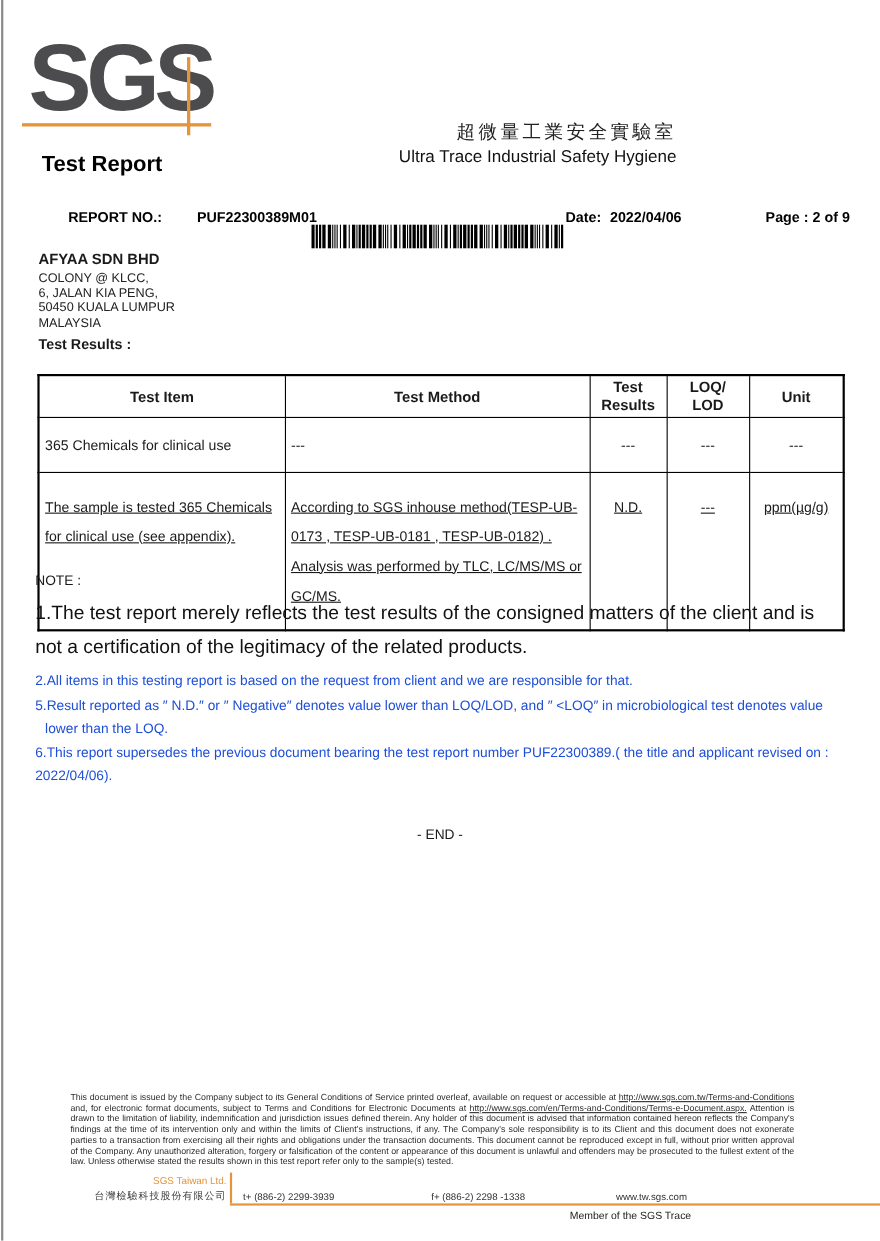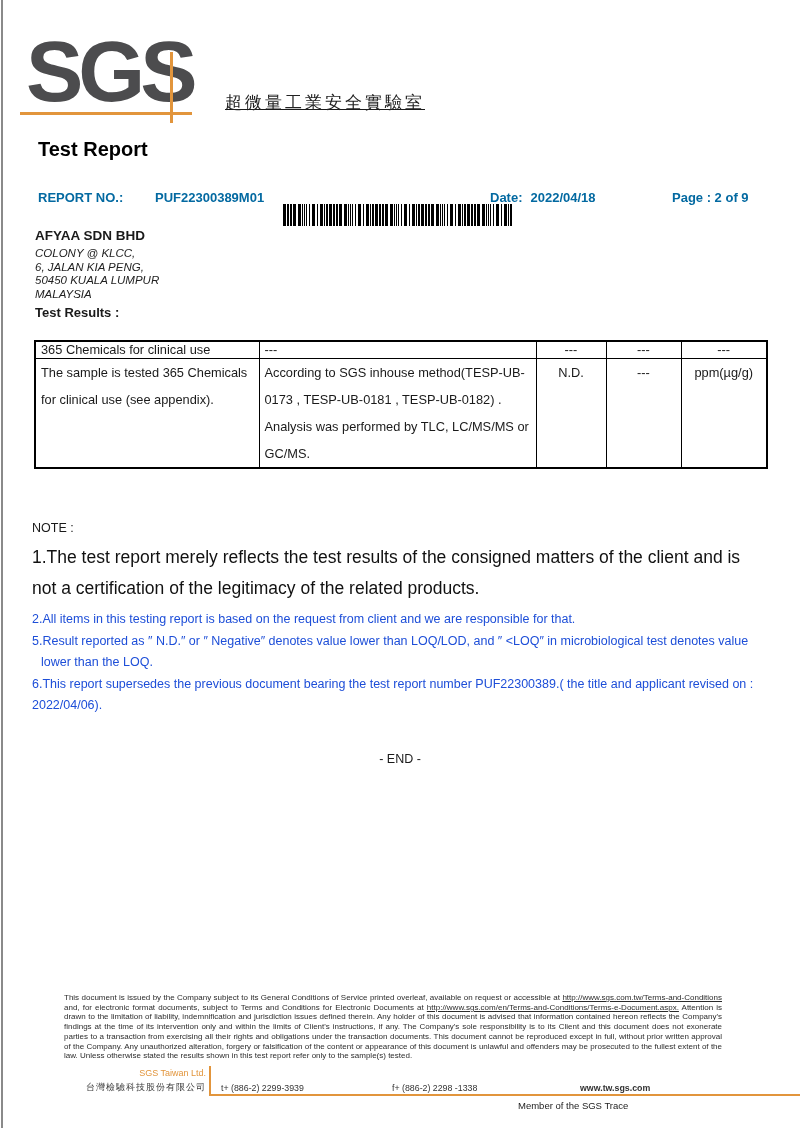--- a/index.html
+++ b/index.html
@@ -6,53 +6,53 @@
   * { margin:0; padding:0; box-sizing:border-box; }
   body { background:#fff; font-family:"Liberation Sans", sans-serif; color:#1a1a1a; }
   .page { position:relative; width:800px; height:1128px; background:#fff; overflow:hidden; }
   .edge-line { position:absolute; left:1px; top:0; width:2px; height:100%; background:#8a8a8a; }
 
   
   .logo { position:absolute; left:26px; top:28px; font-size:86px; font-weight:bold;
           letter-spacing:-5px; color:var(--logo-gray); line-height:1; transform:scaleY(1.0); }
   .accent-h { position:absolute; left:20px; top:112px; width:172px; height:3px; background:var(--accent); }
   .accent-v { position:absolute; left:170px; top:52px; width:3px; height:71px; background:var(--accent); }
-  .lab-titles { position:absolute; left:225px; top:91px; width:390px; text-align:left;text-decoration:underline; }
+  .lab-titles { position:absolute; left:225px; top:108px; width:390px; text-align:right; }
   .lab-zh { font-family:"DejaVu Serif", serif; font-size:17px; letter-spacing:3px; color:#222; }
   .lab-en { font-size:15.5px; margin-top:3px; color:#111; }
   .doc-title { position:absolute; left:38px; top:138px; font-size:20px; font-weight:bold; color:#000; }
 
   
-  .ri { position:absolute; top:190px; font-size:13px; font-weight:bold; color:#0369a1; }
+  .ri { position:absolute; top:190px; font-size:13px; font-weight:bold; color:#000000;margin-left:24px; }
   .ri-label { left:38px; }
   .ri-value { left:155px; }
   .ri-date { left:490px; }
   .ri-date .gap { display:inline-block; width:8px; }
   .ri-page { left:672px; }
 
   .barcode { position:absolute; left:283px; top:204px; width:250px; height:22px;
              overflow:hidden; white-space:nowrap; font-size:0; }
 
   
   .client { position:absolute; left:35px; top:228px; }
   .client-name { font-size:13.5px; font-weight:bold; margin-bottom:4px; }
-  .client-addr div { font-size:11.5px; line-height:13.5px; color:#222;font-style:italic; }
+  .client-addr div { font-size:11.5px; line-height:13.5px; color:#222; }
 
   .results-heading { position:absolute; left:35px; top:305px; font-size:13px; font-weight:bold; }
 
   
   .tbl-wrap { position:absolute; left:34px; top:340px; width:732px; }
   table { border-collapse:collapse; width:732px; table-layout:fixed; }
   table, th, td { border:1px solid #000; }
   table { border-width:2px; }
   th { font-size:13.5px; font-weight:bold; height:38px; vertical-align:middle;
        text-align:center; white-space:pre-line; line-height:17px; }
-  td { font-size:12.8px; padding:0 5px; vertical-align:top; }
+  td { font-size:12.8px; padding:17px 5px; vertical-align:top; }
   tr.r1 td { height:17px; line-height:15px; }
-  tr.r2 td { height:81px; line-height:27px; }
+  tr.r2 td { height:81px; line-height:27px;text-decoration:underline; }
   td.c-left { text-align:left; }
   td.c-center { text-align:center; }
 
   
   .notes { position:absolute; left:32px; top:521px; width:736px; }
   .notes-heading { font-size:12.5px; margin-bottom:7px; }
   .note-large { font-size:17.5px; line-height:31px; color:#111; margin-bottom:5px; }
   .note { font-size:12.5px; line-height:21.5px; color:#1d4ed8; }
   .note.hanging { padding-left:9px; text-indent:-9px; }
   .end-marker { position:absolute; left:0; top:752px; width:800px; text-align:center; font-size:12.5px; }
@@ -62,42 +62,43 @@
            line-height:9.7px; text-align:justify; color:#2c2c2c; }
   .legal .lnk { text-decoration:underline; color:#2c2c2c; cursor:pointer; }
 
   
   .f-company { position:absolute; left:58px; top:1068px; width:148px; text-align:right; }
   .f-company-en { font-size:9px; color:var(--accent); }
   .f-company-zh { font-size:9px; color:#3a3a3a; letter-spacing:1px; margin-top:3px; }
   .f-vline { position:absolute; left:209px; top:1066px; width:2px; height:28px; background:var(--accent); }
   .f-address { position:absolute; left:221px; top:1068px; width:566px; font-size:8.8px; color:#333; }
   .f-contact { position:absolute; top:1083px; font-size:8.8px; color:#333; }
-  .f-tel { left:221px; } .f-fax { left:392px; } .f-web { left:580px;font-weight:bold; }
+  .f-tel { left:221px; } .f-fax { left:392px; } .f-web { left:560px; }
   .f-hline { position:absolute; left:209px; top:1094px; width:591px; height:2px; background:var(--accent); }
   .f-member { position:absolute; left:518px; top:1100px; font-size:9.5px; color:#222; }
 </style>
 </head>
 <body>
 
 <div class="page">
   <div class="edge-line"></div>
 
   <div class="logo">SGS</div>
   <div class="accent-h"></div>
   <div class="accent-v"></div>
 
   <div class="lab-titles">
     <div class="lab-zh">超微量工業安全實驗室</div>
+    <div class="lab-en">Ultra Trace Industrial Safety Hygiene</div>
   </div>
   <div class="doc-title">Test Report</div>
 
   <div class="ri ri-label">REPORT NO.:</div>
   <div class="ri ri-value">PUF22300389M01</div>
-  <div class="ri ri-date"><span>Date:</span><span class="gap"></span><span>2022/04/18</span></div>
+  <div class="ri ri-date"><span>Date:</span><span class="gap"></span><span>2022/04/06</span></div>
   <div class="ri ri-page">Page : 2 of 9</div>
 
   <div class="barcode"><span style="display:inline-block;width:3px;height:22px;background:#000;margin-right:1px"></span><span style="display:inline-block;width:2px;height:22px;background:#000;margin-right:1px"></span><span style="display:inline-block;width:2px;height:22px;background:#000;margin-right:1px"></span><span style="display:inline-block;width:3px;height:22px;background:#000;margin-right:2px"></span><span style="display:inline-block;width:3px;height:22px;background:#000;margin-right:1px"></span><span style="display:inline-block;width:1px;height:22px;background:#000;margin-right:1px"></span><span style="display:inline-block;width:1px;height:22px;background:#000;margin-right:1px"></span><span style="display:inline-block;width:1px;height:22px;background:#000;margin-right:2px"></span><span style="display:inline-block;width:1px;height:22px;background:#000;margin-right:2px"></span><span style="display:inline-block;width:3px;height:22px;background:#000;margin-right:2px"></span><span style="display:inline-block;width:1px;height:22px;background:#000;margin-right:2px"></span><span style="display:inline-block;width:3px;height:22px;background:#000;margin-right:1px"></span><span style="display:inline-block;width:1px;height:22px;background:#000;margin-right:1px"></span><span style="display:inline-block;width:2px;height:22px;background:#000;margin-right:1px"></span><span style="display:inline-block;width:3px;height:22px;background:#000;margin-right:1px"></span><span style="display:inline-block;width:2px;height:22px;background:#000;margin-right:1px"></span><span style="display:inline-block;width:2px;height:22px;background:#000;margin-right:1px"></span><span style="display:inline-block;width:3px;height:22px;background:#000;margin-right:2px"></span><span style="display:inline-block;width:3px;height:22px;background:#000;margin-right:1px"></span><span style="display:inline-block;width:1px;height:22px;background:#000;margin-right:1px"></span><span style="display:inline-block;width:1px;height:22px;background:#000;margin-right:1px"></span><span style="display:inline-block;width:1px;height:22px;background:#000;margin-right:2px"></span><span style="display:inline-block;width:1px;height:22px;background:#000;margin-right:2px"></span><span style="display:inline-block;width:3px;height:22px;background:#000;margin-right:2px"></span><span style="display:inline-block;width:1px;height:22px;background:#000;margin-right:2px"></span><span style="display:inline-block;width:3px;height:22px;background:#000;margin-right:1px"></span><span style="display:inline-block;width:1px;height:22px;background:#000;margin-right:1px"></span><span style="display:inline-block;width:2px;height:22px;background:#000;margin-right:1px"></span><span style="display:inline-block;width:3px;height:22px;background:#000;margin-right:1px"></span><span style="display:inline-block;width:2px;height:22px;background:#000;margin-right:1px"></span><span style="display:inline-block;width:2px;height:22px;background:#000;margin-right:1px"></span><span style="display:inline-block;width:3px;height:22px;background:#000;margin-right:2px"></span><span style="display:inline-block;width:3px;height:22px;background:#000;margin-right:1px"></span><span style="display:inline-block;width:1px;height:22px;background:#000;margin-right:1px"></span><span style="display:inline-block;width:1px;height:22px;background:#000;margin-right:1px"></span><span style="display:inline-block;width:1px;height:22px;background:#000;margin-right:2px"></span><span style="display:inline-block;width:1px;height:22px;background:#000;margin-right:2px"></span><span style="display:inline-block;width:3px;height:22px;background:#000;margin-right:2px"></span><span style="display:inline-block;width:1px;height:22px;background:#000;margin-right:2px"></span><span style="display:inline-block;width:3px;height:22px;background:#000;margin-right:1px"></span><span style="display:inline-block;width:1px;height:22px;background:#000;margin-right:1px"></span><span style="display:inline-block;width:2px;height:22px;background:#000;margin-right:1px"></span><span style="display:inline-block;width:3px;height:22px;background:#000;margin-right:1px"></span><span style="display:inline-block;width:2px;height:22px;background:#000;margin-right:1px"></span><span style="display:inline-block;width:2px;height:22px;background:#000;margin-right:1px"></span><span style="display:inline-block;width:3px;height:22px;background:#000;margin-right:2px"></span><span style="display:inline-block;width:3px;height:22px;background:#000;margin-right:1px"></span><span style="display:inline-block;width:1px;height:22px;background:#000;margin-right:1px"></span><span style="display:inline-block;width:1px;height:22px;background:#000;margin-right:1px"></span><span style="display:inline-block;width:1px;height:22px;background:#000;margin-right:2px"></span><span style="display:inline-block;width:1px;height:22px;background:#000;margin-right:2px"></span><span style="display:inline-block;width:3px;height:22px;background:#000;margin-right:2px"></span><span style="display:inline-block;width:1px;height:22px;background:#000;margin-right:2px"></span><span style="display:inline-block;width:3px;height:22px;background:#000;margin-right:1px"></span><span style="display:inline-block;width:1px;height:22px;background:#000;margin-right:1px"></span><span style="display:inline-block;width:2px;height:22px;background:#000;margin-right:1px"></span><span style="display:inline-block;width:3px;height:22px;background:#000;margin-right:1px"></span><span style="display:inline-block;width:2px;height:22px;background:#000;margin-right:1px"></span><span style="display:inline-block;width:2px;height:22px;background:#000;margin-right:1px"></span><span style="display:inline-block;width:3px;height:22px;background:#000;margin-right:2px"></span><span style="display:inline-block;width:3px;height:22px;background:#000;margin-right:1px"></span><span style="display:inline-block;width:1px;height:22px;background:#000;margin-right:1px"></span><span style="display:inline-block;width:1px;height:22px;background:#000;margin-right:1px"></span><span style="display:inline-block;width:1px;height:22px;background:#000;margin-right:2px"></span><span style="display:inline-block;width:1px;height:22px;background:#000;margin-right:2px"></span><span style="display:inline-block;width:3px;height:22px;background:#000;margin-right:2px"></span><span style="display:inline-block;width:1px;height:22px;background:#000;margin-right:2px"></span><span style="display:inline-block;width:3px;height:22px;background:#000;margin-right:1px"></span><span style="display:inline-block;width:1px;height:22px;background:#000;margin-right:1px"></span><span style="display:inline-block;width:2px;height:22px;background:#000;margin-right:1px"></span></div>
 
   <div class="client">
     <div class="client-name">AFYAA SDN BHD</div>
     <div class="client-addr">
       <div>COLONY @ KLCC,</div>
       <div>6, JALAN KIA PENG,</div>
       <div>50450 KUALA LUMPUR</div>
@@ -110,20 +111,29 @@
   <div class="tbl-wrap">
     <table>
       <colgroup>
           <col style="width:224px">
           <col style="width:277px">
           <col style="width:70px">
           <col style="width:75px">
           <col style="width:86px">
         </colgroup>
       <tbody>
+          <tr>
+        <th>Test Item</th>
+        <th>Test Method</th>
+        <th>Test
+Results</th>
+        <th>LOQ/
+LOD</th>
+        <th>Unit</th>
+      </tr>
       <tr class="r1">
         <td class="c-left">365 Chemicals for clinical use</td>
         <td class="c-left">---</td>
         <td class="c-center">---</td>
         <td class="c-center">---</td>
         <td class="c-center">---</td>
       </tr>
       <tr class="r2">
         <td class="c-left">The sample is tested 365 Chemicals for clinical use (see appendix).</td>
         <td class="c-left">According to SGS inhouse method(TESP-UB-0173 , TESP-UB-0181 , TESP-UB-0182) . Analysis was performed by TLC, LC/MS/MS or GC/MS.</td>

